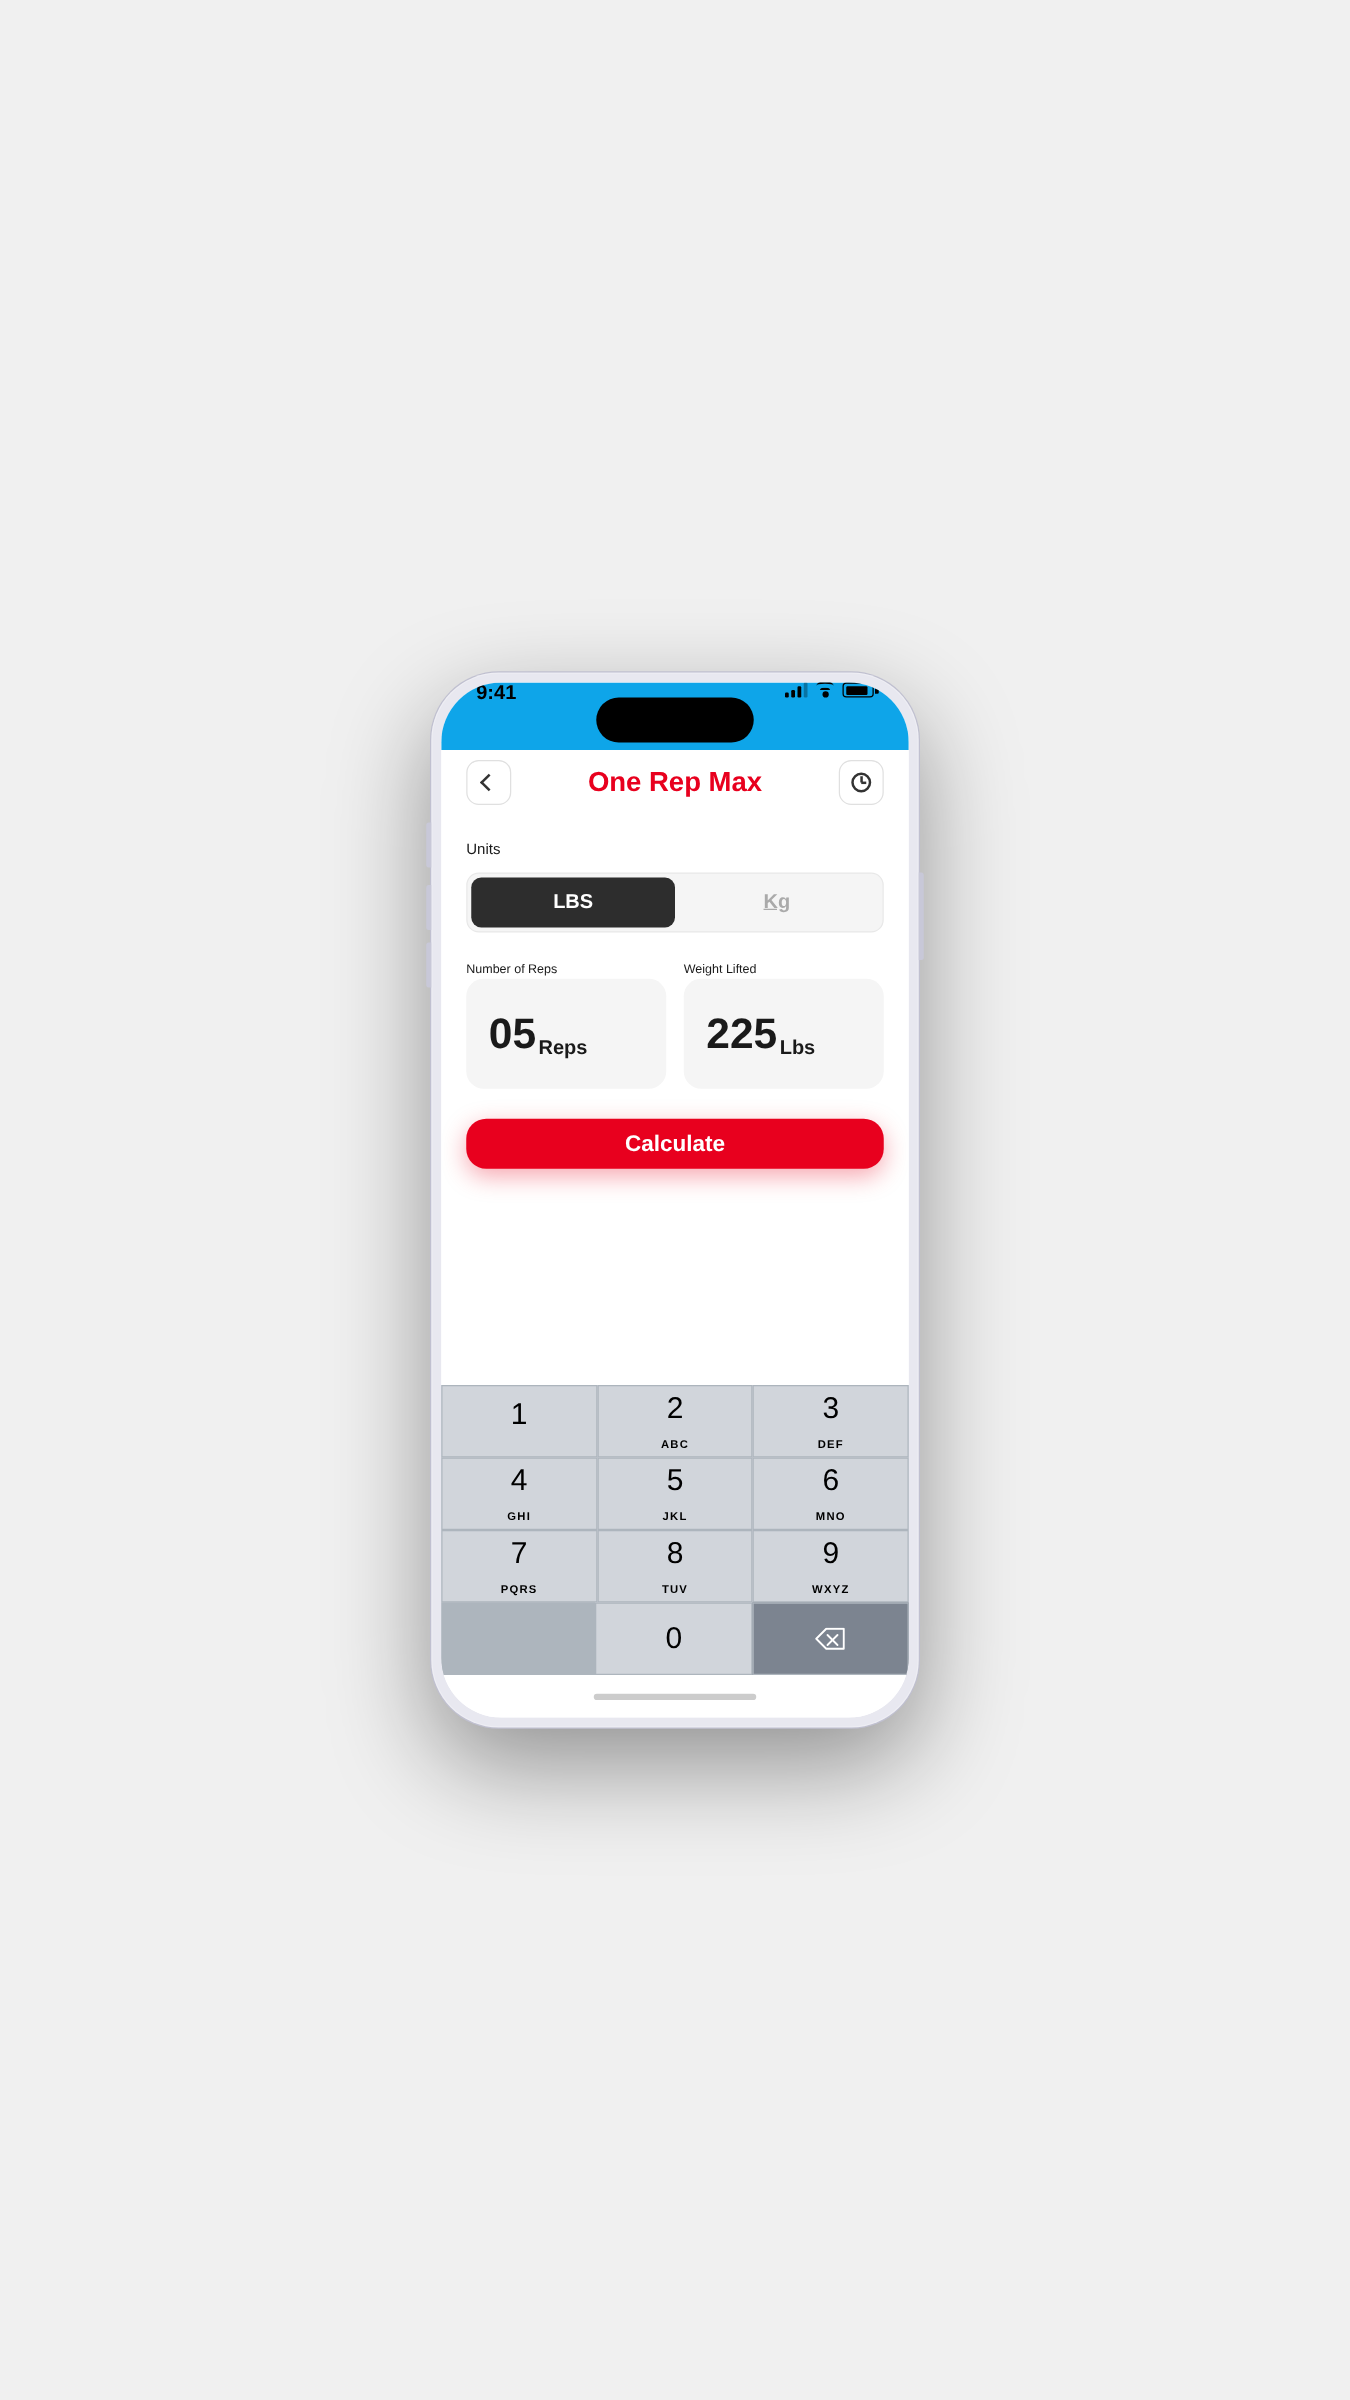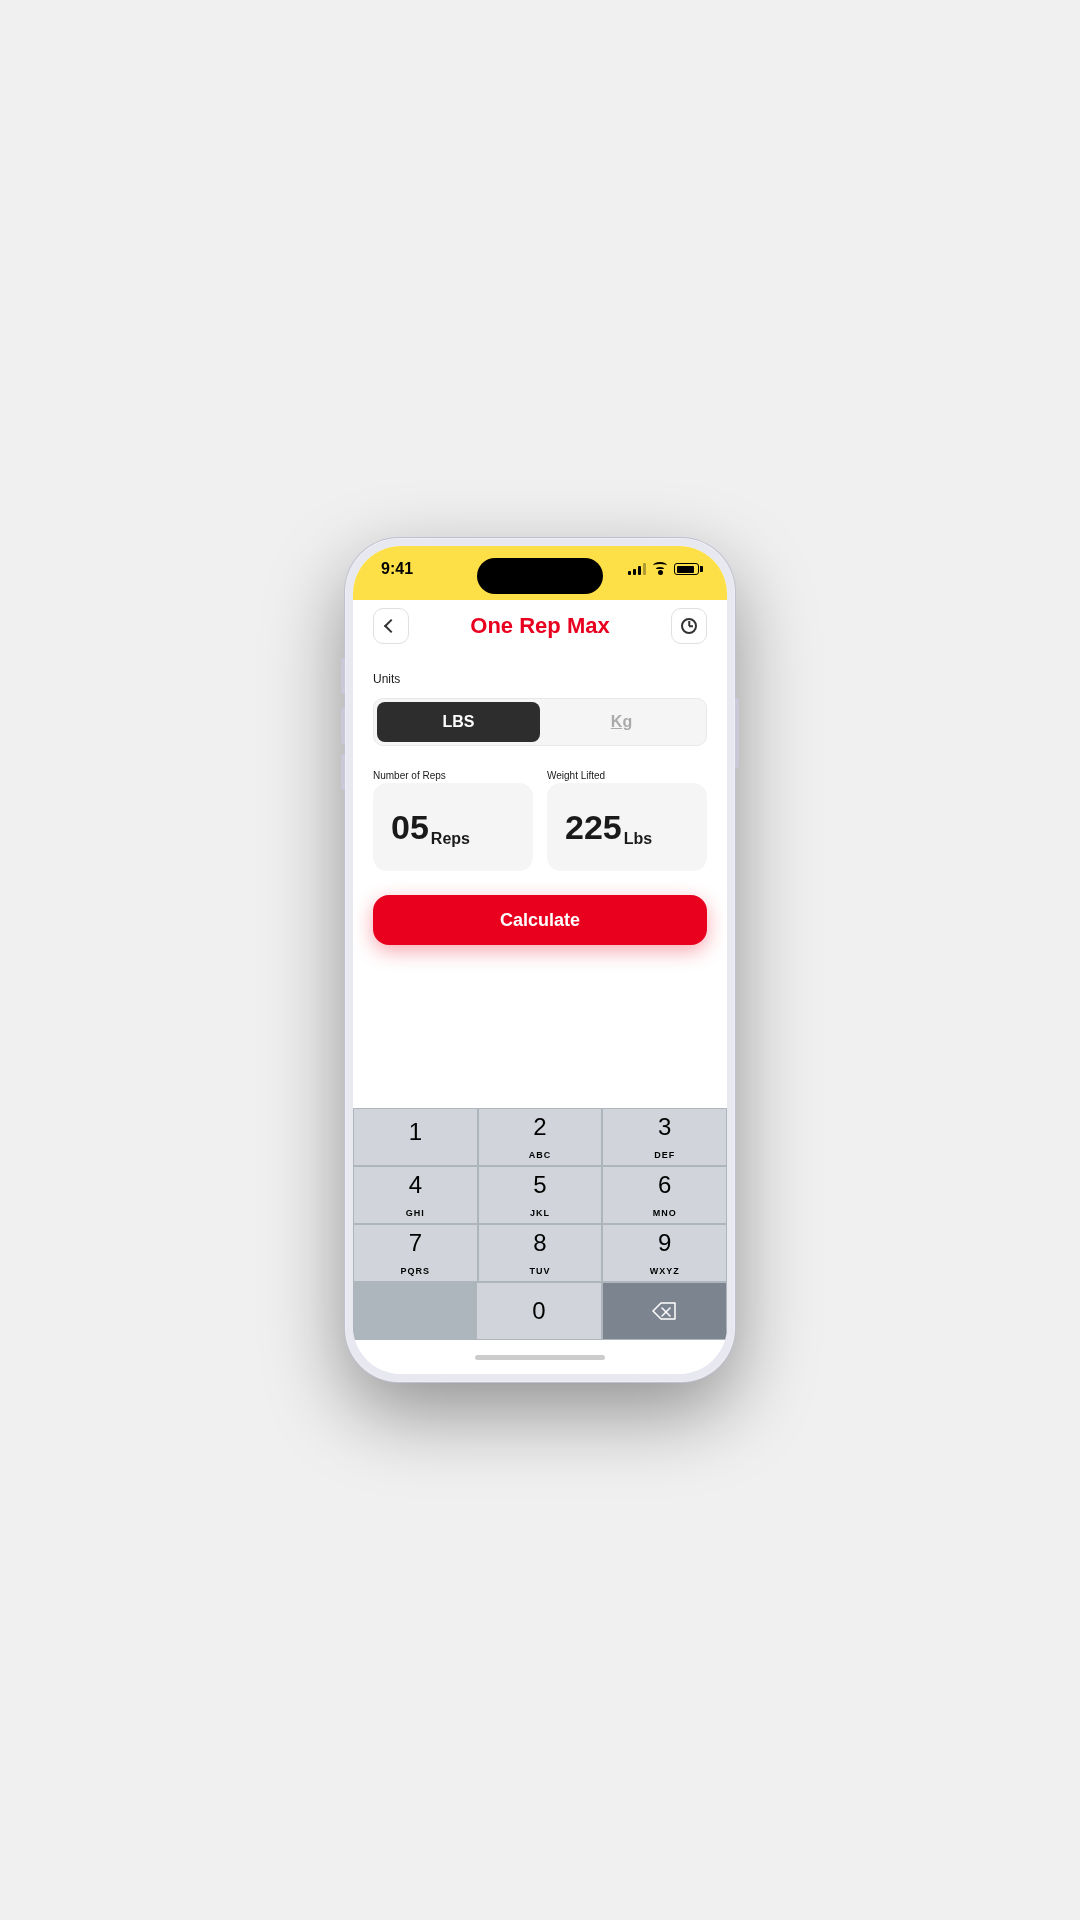--- a/index.html
+++ b/index.html
@@ -55,23 +55,23 @@
       background: #ffffff;
       border-radius: 48px;
       overflow: hidden;
       display: flex;
       flex-direction: column;
     }
 
     
     .status-bar {
       height: 54px;
-      background: #fde047;
-      display: flex;
-      align-items: center;
+      background: #0ea5e9;
+      display: flex;
+      align-items: flex-start;
       justify-content: space-between;
       padding: 0 28px 8px;
       flex-shrink: 0;
       position: relative;
     }
 
     .dynamic-island {
       position: absolute;
       top: 12px;
       left: 50%;
@@ -285,21 +285,21 @@
       font-weight: 600;
       color: #1a1a1a;
       margin-left: 2px;
       align-self: flex-end;
       margin-bottom: 23px;
     }
 
     
     .calculate-btn {
       width: 100%;
-      height: 50px;
+      height: 40px;
       background: #e8001e;
       border: none;
       border-radius: 16px;
       color: #ffffff;
       font-size: 18px;
       font-weight: 700;
       cursor: pointer;
       box-shadow: 0 6px 20px rgba(232, 0, 30, 0.35);
       margin-bottom: 16px;
     }

